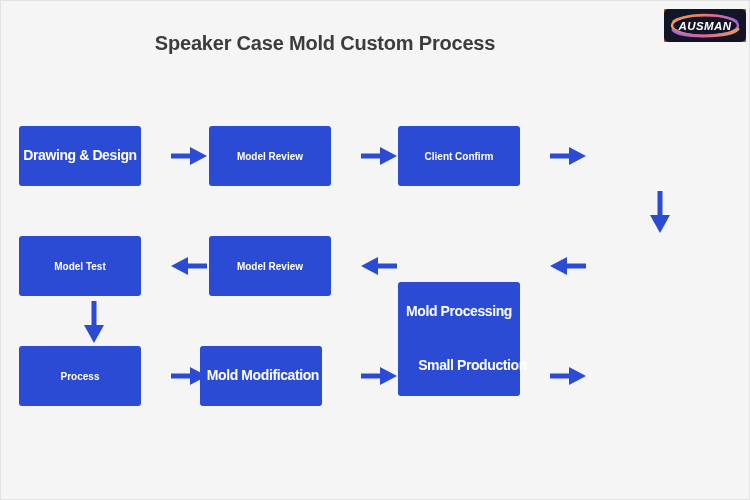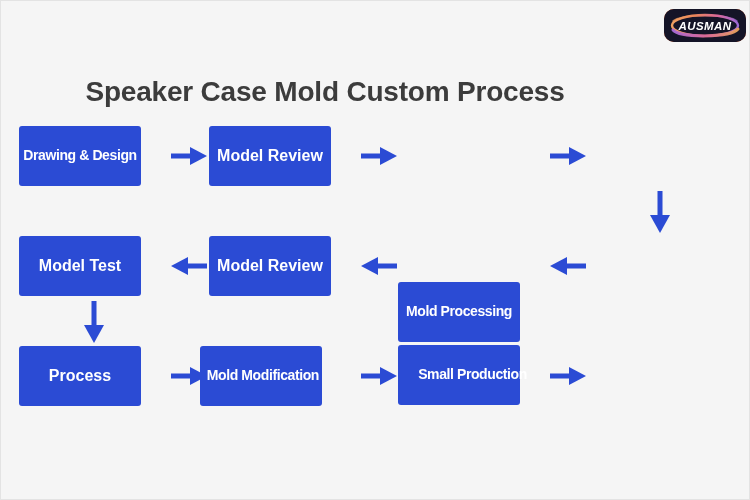--- a/index.html
+++ b/index.html
@@ -20,57 +20,56 @@
     overflow: hidden;
   }
 
   
   #page-title {
     position: absolute;
     left: 0;
     top: 31px;
     width: 648px;
     text-align: center;
-    font-size: 28px;
+    font-size: 20px;
     font-weight: bold;
     color: #3c3c3c;
     letter-spacing: -0.2px;
     font-family: "Liberation Sans", sans-serif;
-    margin-top: 44px;
   }
 
   
   #brand-logo {
     position: absolute;
     left: 663px;
     top: 8px;
     width: 82px;
     height: 33px;
     background: #c2410c;
-    border-radius: 10px;
+    border-radius: 1px;
     overflow: hidden;
   }
   #brand-logo svg { display: block; }
 
   
   .flow-box {
     position: absolute;
     width: 122px;
     height: 60px;
     background: #2b4bd4;
     border-radius: 3px;
     display: flex;
     align-items: center;
     justify-content: center;
     box-sizing: border-box;
     padding: 0 3px;
   }
   .flow-box .flow-label {
     color: #ffffff;
-    font-size: 16px;
+    font-size: 10px;
     font-weight: bold;
     text-align: center;
     line-height: 1.1;
     white-space: nowrap;
     font-family: "Liberation Sans", sans-serif;
   }
   .flow-box.tight .flow-label { font-size: 14px; letter-spacing: -0.4px; }
 
   
   .arrow {
@@ -123,20 +122,23 @@
     <span class="flow-label">Model Review</span>
   </div>
 
   <div class="arrow" style="left:360px; top:145px;">
     <svg width="36" height="20" viewBox="0 0 36 20" xmlns="http://www.w3.org/2000/svg">
       <rect x="0" y="7.5" width="23" height="5" fill="#2b4bd4"></rect>
       <polygon points="19,1 36,10 19,19" fill="#2b4bd4"></polygon>
     </svg>
   </div>
 
+  <div class="flow-box" style="left:397px; top:125px;">
+    <span class="flow-label">Client Confirm</span>
+  </div>
 
   <div class="arrow" style="left:549px; top:145px;">
     <svg width="36" height="20" viewBox="0 0 36 20" xmlns="http://www.w3.org/2000/svg">
       <rect x="0" y="7.5" width="23" height="5" fill="#2b4bd4"></rect>
       <polygon points="19,1 36,10 19,19" fill="#2b4bd4"></polygon>
     </svg>
   </div>
 
 
   <div class="arrow" style="left:648px; top:190px;">
@@ -202,21 +204,21 @@
     <span class="flow-label">Mold Modification</span>
   </div>
 
   <div class="arrow" style="left:360px; top:365px;">
     <svg width="36" height="20" viewBox="0 0 36 20" xmlns="http://www.w3.org/2000/svg">
       <rect x="0" y="7.5" width="23" height="5" fill="#2b4bd4"></rect>
       <polygon points="19,1 36,10 19,19" fill="#2b4bd4"></polygon>
     </svg>
   </div>
 
-  <div class="flow-box tight" style="left:397px; top:344px;padding-left:30px;">
+  <div class="flow-box tight" style="left:397px; top:335px;padding-left:30px;">
     <span class="flow-label">Small Production</span>
   </div>
 
   <div class="arrow" style="left:549px; top:365px;">
     <svg width="36" height="20" viewBox="0 0 36 20" xmlns="http://www.w3.org/2000/svg">
       <rect x="0" y="7.5" width="23" height="5" fill="#2b4bd4"></rect>
       <polygon points="19,1 36,10 19,19" fill="#2b4bd4"></polygon>
     </svg>
   </div>
 

